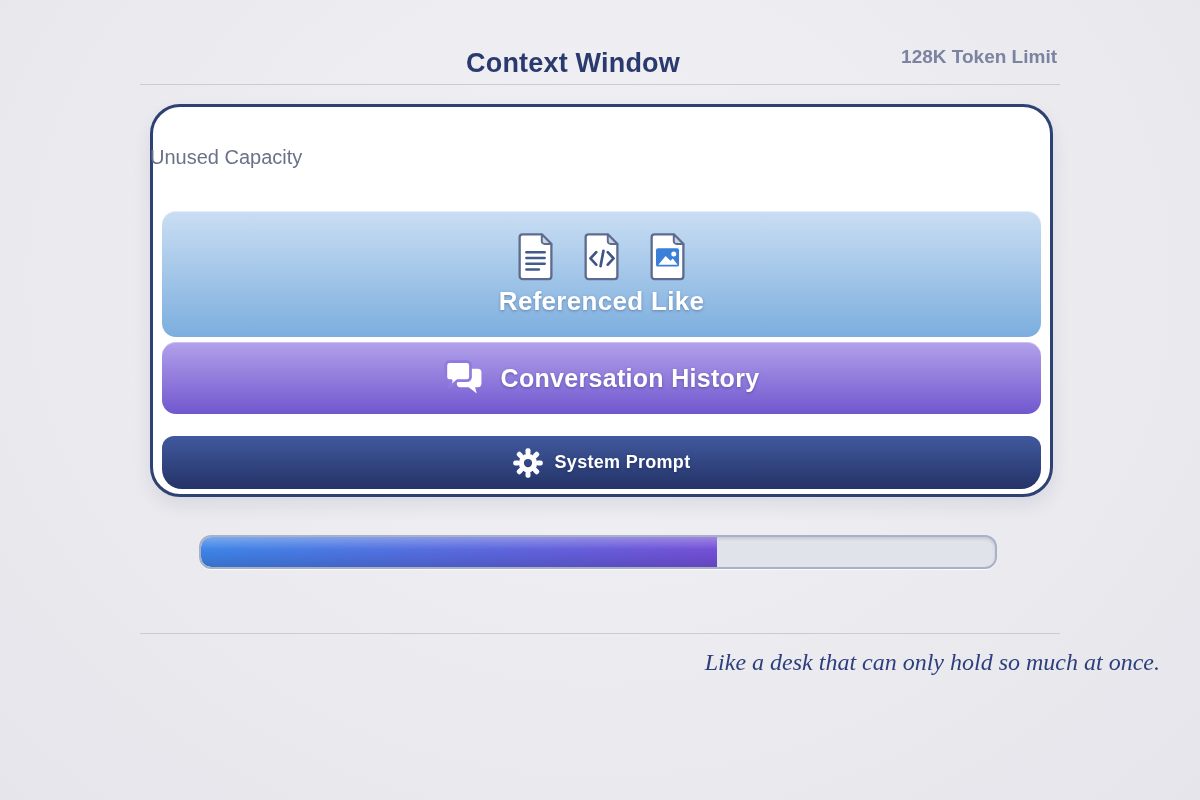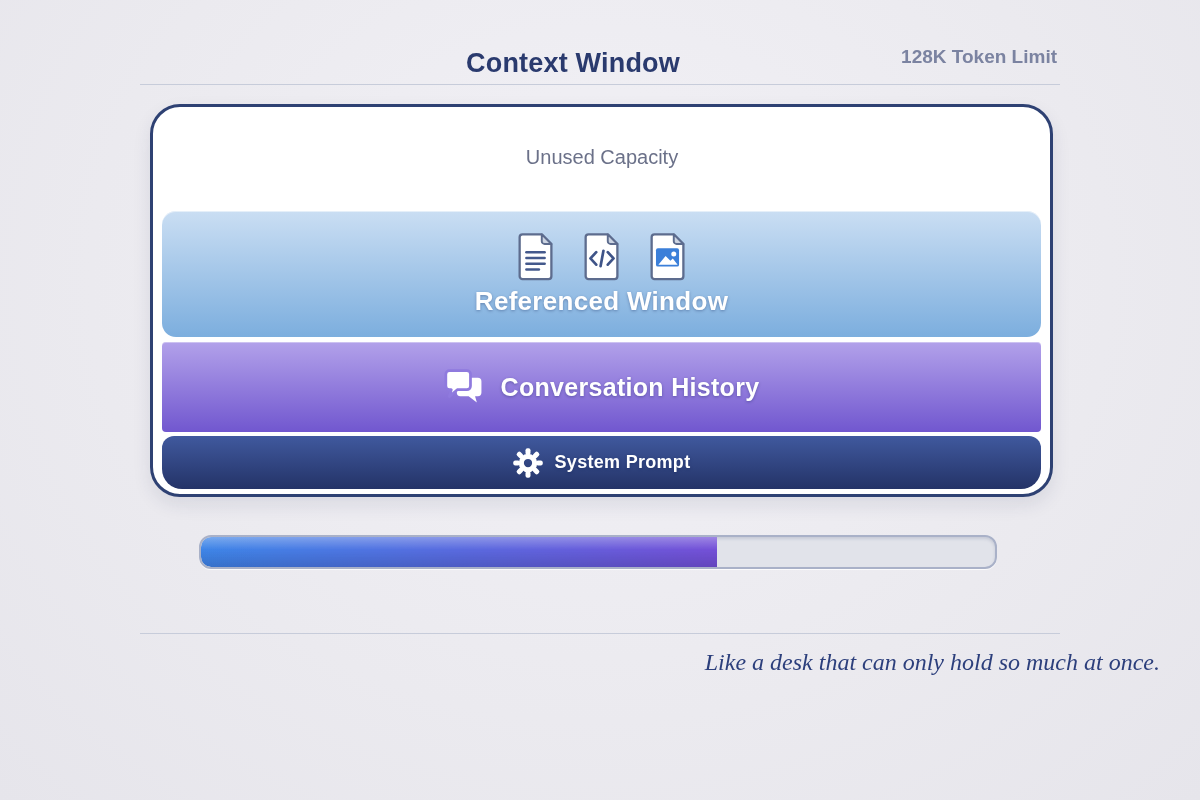--- a/index.html
+++ b/index.html
@@ -28,41 +28,41 @@
   .divider.d1{top:84px;}
   .divider.d2{top:633px;}
   
   .container{
     position:absolute;left:150px;top:104px;width:897px;height:387px;
     background:#fff;border:3px solid var(--container-border,#2e4173);
     border-radius:30px;
     box-shadow:0 8px 18px rgba(40,50,90,.10);
   }
   .unused{
-    position:absolute;left:150px;top:146px;width:870px;text-align:center;
-    font-size:20px;font-weight:500;color:var(--muted,#6b7189);margin-left:17px;
+    position:absolute;left:150px;top:146px;width:870px;
+    font-size:20px;font-weight:500;color:var(--muted,#6b7189);
   }
   .layer{
     position:absolute;left:162px;width:879px;display:flex;
     align-items:center;justify-content:center;color:#fff;
   }
   .layer .label{
     font-weight:700;color:#fff;
     text-shadow:0 1px 3px rgba(15,30,80,.35);
     letter-spacing:.3px;
   }
   .layer-files{
     top:211px;height:126px;border-radius:14px;flex-direction:column;gap:4px;
     background:linear-gradient(180deg,var(--files-top,#cadef3) 0%,var(--files-bottom,#7caede) 100%);
     box-shadow:inset 0 1px 0 rgba(255,255,255,.5);
   }
   .layer-files .label{font-size:26px;}
   .file-icons{display:flex;gap:24px;align-items:center;}
   .layer-conv{
-    top:342px;height:90px;border-radius:4px;gap:15px;
+    top:342px;height:72px;border-radius:14px;gap:15px;
     background:linear-gradient(180deg,var(--purple-top,#b2a1ea) 0%,var(--purple-bottom,#7157cf) 100%);
     box-shadow:inset 0 1px 0 rgba(255,255,255,.35);
   }
   .layer-conv .label{font-size:25px;}
   .layer-sys{
     top:436px;height:53px;border-radius:12px 12px 20px 20px;gap:12px;
     background:linear-gradient(180deg,var(--navy-top,#40599e) 0%,var(--navy-bottom,#243367) 100%);
   }
   .layer-sys .label{font-size:18px;}
   .icon{display:inline-flex;align-items:center;justify-content:center;}
@@ -132,21 +132,21 @@
       <span class="icon">
         <svg width="42" height="50" viewBox="0 0 42 52">
           <path d="M7,2.5 H27 L37,12.5 V46 a3,3 0 0 1 -3,3 H7 a3,3 0 0 1 -3,-3 V5.5 a3,3 0 0 1 3,-3 Z" fill="#ffffff" stroke="#5d6c8e" stroke-width="2.4" stroke-linejoin="round"></path>
           <path d="M27,2.5 V9.5 a3,3 0 0 0 3,3 h7 Z" fill="#ccd4e2" stroke="#5d6c8e" stroke-width="2" stroke-linejoin="round"></path>
           <rect x="8.5" y="17" width="24" height="19" rx="2" fill="#3b7fd9"></rect>
           <circle cx="27" cy="23" r="2.6" fill="#ffffff"></circle>
           <path d="M11,34 L18.5,25 L23.5,30 L26,27.5 L31,34 Z" fill="#ffffff"></path>
         </svg>
       </span>
     </div>
-    <div class="label">Referenced Window</div>
+    <div class="label">Referenced Like</div>
   </div>
 
   <div class="layer layer-conv">
     <span class="icon">
       <svg width="42" height="38" viewBox="0 0 46 40">
         <g fill="#ffffff">
           <path d="M18,10 h19 a4,4 0 0 1 4,4 v12 a4,4 0 0 1 -4,4 h-3 l2,7 -9,-7 h-9 a4,4 0 0 1 -4,-4 Z"></path>
         </g>
         <path d="M6,2 h19 a4,4 0 0 1 4,4 v13 a4,4 0 0 1 -4,4 H14.5 l-8.5,7.5 2,-7.5 H6 a4,4 0 0 1 -4,-4 V6 a4,4 0 0 1 4,-4 Z" fill="#ffffff" stroke="#8f7ade" stroke-width="3" stroke-linejoin="round"></path>
       </svg>

